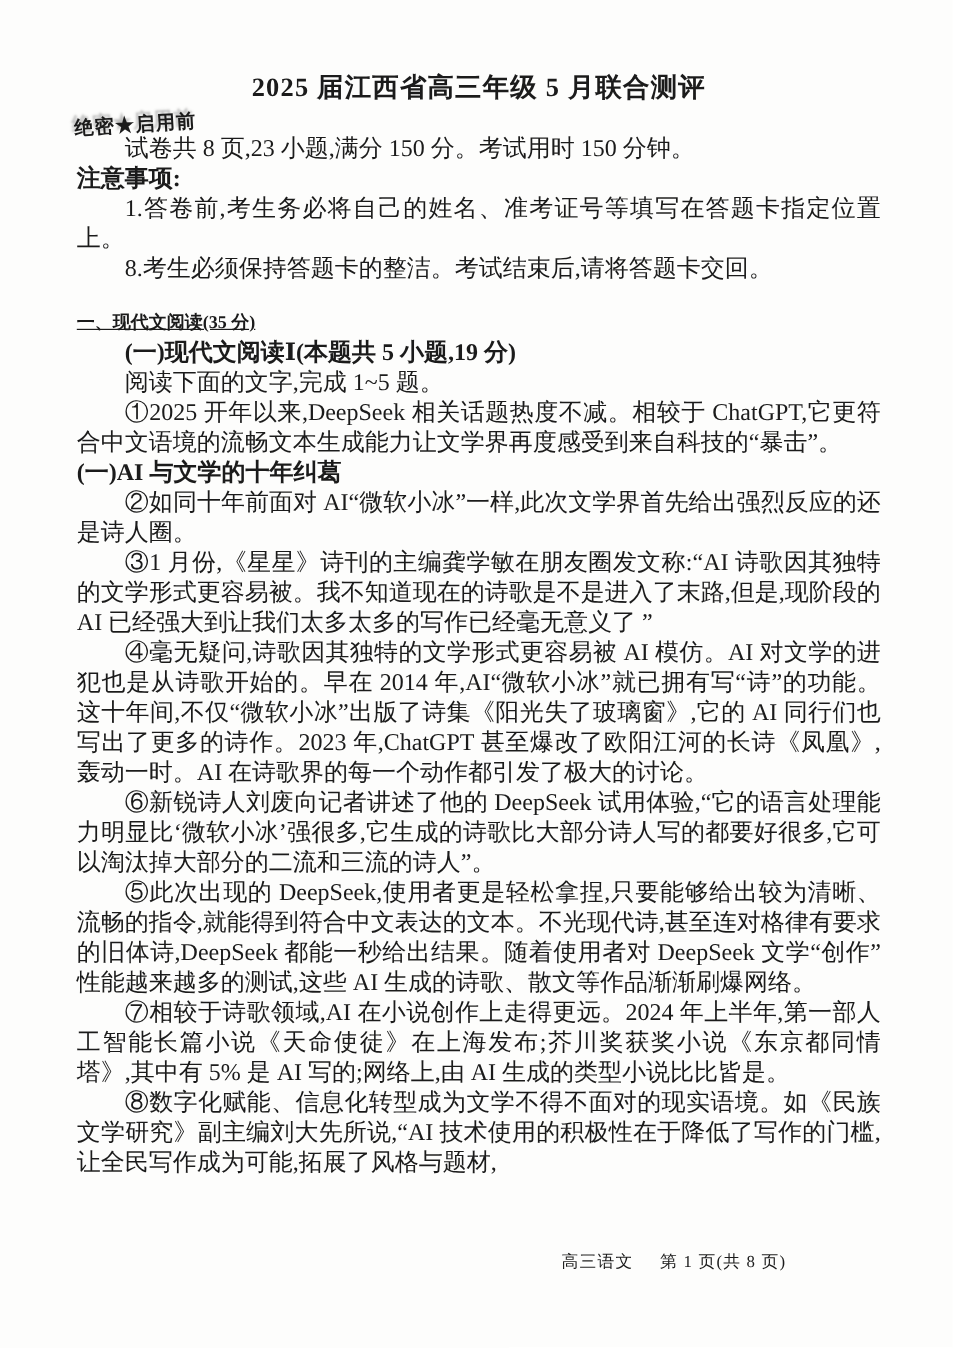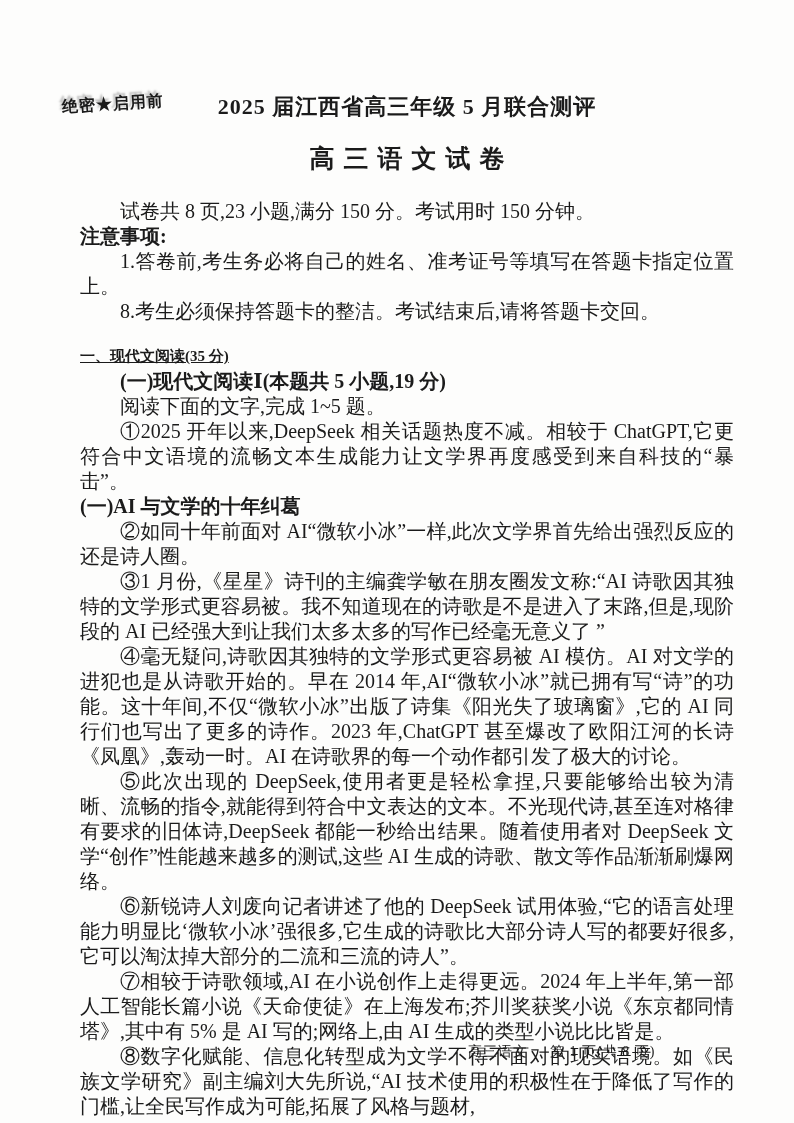--- a/index.html
+++ b/index.html
@@ -26,22 +26,21 @@
     letter-spacing: 1px;
     transform: rotate(-3.5deg);
     transform-origin: left center;
     text-shadow: -2px -3px 2px rgba(110,110,110,0.45);
   }
   .content {
     position: absolute;
     left: 64px;
     right: 60px;
     top: 0;
-    padding-top: 92px;
-    margin-left: 16px;
+    padding-top: 58px;
   }
   .title {
     margin: 0;
     text-align: center;
     font-size: 22px;
     font-weight: 700;
     letter-spacing: 1px;
   }
   .subtitle {
     margin: 20px 0 0 0;
@@ -85,21 +84,20 @@
 <body>
 
 <div class="page">
 
   <div class="classification">绝密★启用前</div>
 
   <div class="content">
 
     <h1 class="title">2025 届江西省高三年级 5 月联合测评</h1>
 
-    <h2 class="subtitle">高三语文试卷</h2>
 
     <p class="meta indent">试卷共 8 页,23 小题,满分 150 分。考试用时 150 分钟。</p>
 
     <p class="notice-title">注意事项:</p>
 
     <p class="notice indent">1.答卷前,考生务必将自己的姓名、准考证号等填写在答题卡指定位置上。</p>
 
 
     <p class="notice indent">8.考生必须保持答题卡的整洁。考试结束后,请将答题卡交回。</p>
 
@@ -112,23 +110,23 @@
     <p class="para indent">①2025 开年以来,DeepSeek 相关话题热度不减。相较于 ChatGPT,它更符合中文语境的流畅文本生成能力让文学界再度感受到来自科技的“暴击”。</p>
 
     <p class="inner-heading">(一)AI 与文学的十年纠葛</p>
 
     <p class="para indent">②如同十年前面对 AI“微软小冰”一样,此次文学界首先给出强烈反应的还是诗人圈。</p>
 
     <p class="para indent">③1 月份,《星星》诗刊的主编龚学敏在朋友圈发文称:“AI 诗歌因其独特的文学形式更容易被。我不知道现在的诗歌是不是进入了末路,但是,现阶段的 AI 已经强大到让我们太多太多的写作已经毫无意义了 ”</p>
 
     <p class="para indent">④毫无疑问,诗歌因其独特的文学形式更容易被 AI 模仿。AI 对文学的进犯也是从诗歌开始的。早在 2014 年,AI“微软小冰”就已拥有写“诗”的功能。这十年间,不仅“微软小冰”出版了诗集《阳光失了玻璃窗》,它的 AI 同行们也写出了更多的诗作。2023 年,ChatGPT 甚至爆改了欧阳江河的长诗《凤凰》,轰动一时。AI 在诗歌界的每一个动作都引发了极大的讨论。</p>
 
+    <p class="para indent">⑥新锐诗人刘废向记者讲述了他的 DeepSeek 试用体验,“它的语言处理能力明显比‘微软小冰’强很多,它生成的诗歌比大部分诗人写的都要好很多,它可以淘汰掉大部分的二流和三流的诗人”。</p>
+
     <p class="para indent">⑤此次出现的 DeepSeek,使用者更是轻松拿捏,只要能够给出较为清晰、流畅的指令,就能得到符合中文表达的文本。不光现代诗,甚至连对格律有要求的旧体诗,DeepSeek 都能一秒给出结果。随着使用者对 DeepSeek 文学“创作”性能越来越多的测试,这些 AI 生成的诗歌、散文等作品渐渐刷爆网络。</p>
-
-    <p class="para indent">⑥新锐诗人刘废向记者讲述了他的 DeepSeek 试用体验,“它的语言处理能力明显比‘微软小冰’强很多,它生成的诗歌比大部分诗人写的都要好很多,它可以淘汰掉大部分的二流和三流的诗人”。</p>
 
     <p class="para indent">⑦相较于诗歌领域,AI 在小说创作上走得更远。2024 年上半年,第一部人工智能长篇小说《天命使徒》在上海发布;芥川奖获奖小说《东京都同情塔》,其中有 5% 是 AI 写的;网络上,由 AI 生成的类型小说比比皆是。</p>
 
     <p class="para indent">⑧数字化赋能、信息化转型成为文学不得不面对的现实语境。如《民族文学研究》副主编刘大先所说,“AI 技术使用的积极性在于降低了写作的门槛,让全民写作成为可能,拓展了风格与题材,</p>
 
   </div>
 
   <div class="footer">
     <span>高三语文</span><span class="gap"></span><span>第 1 页(共 8 页)</span>
   </div>

